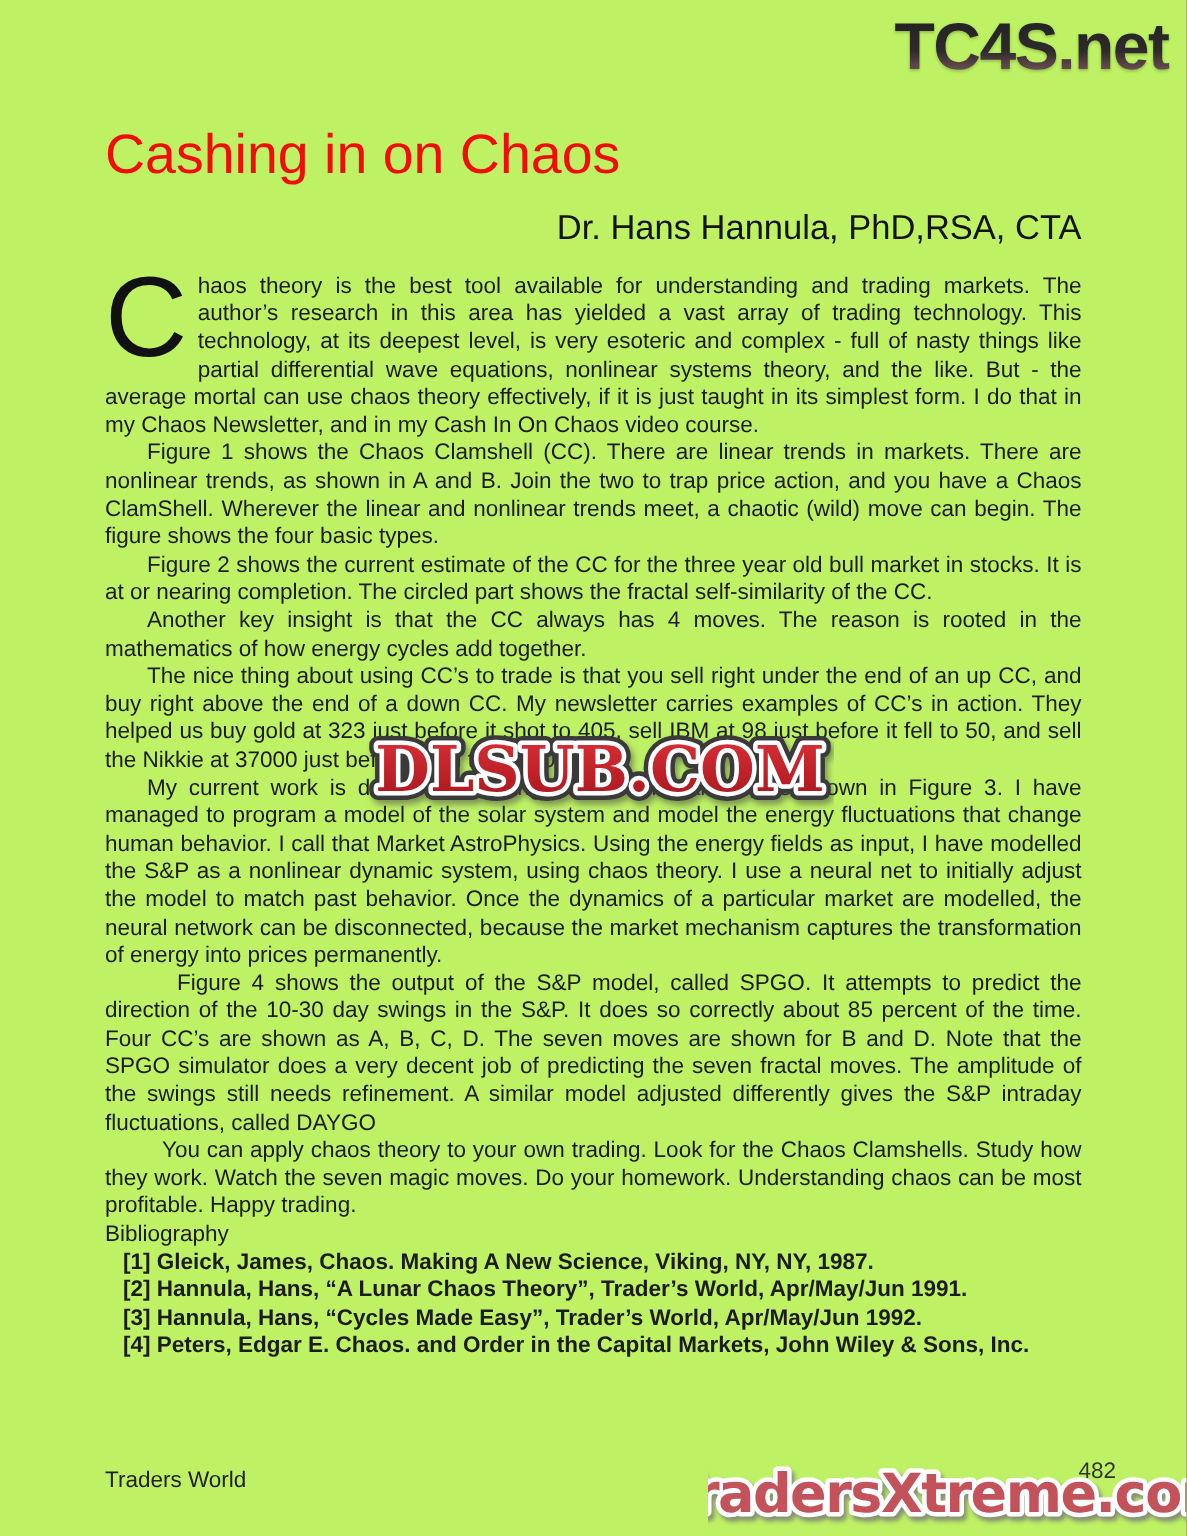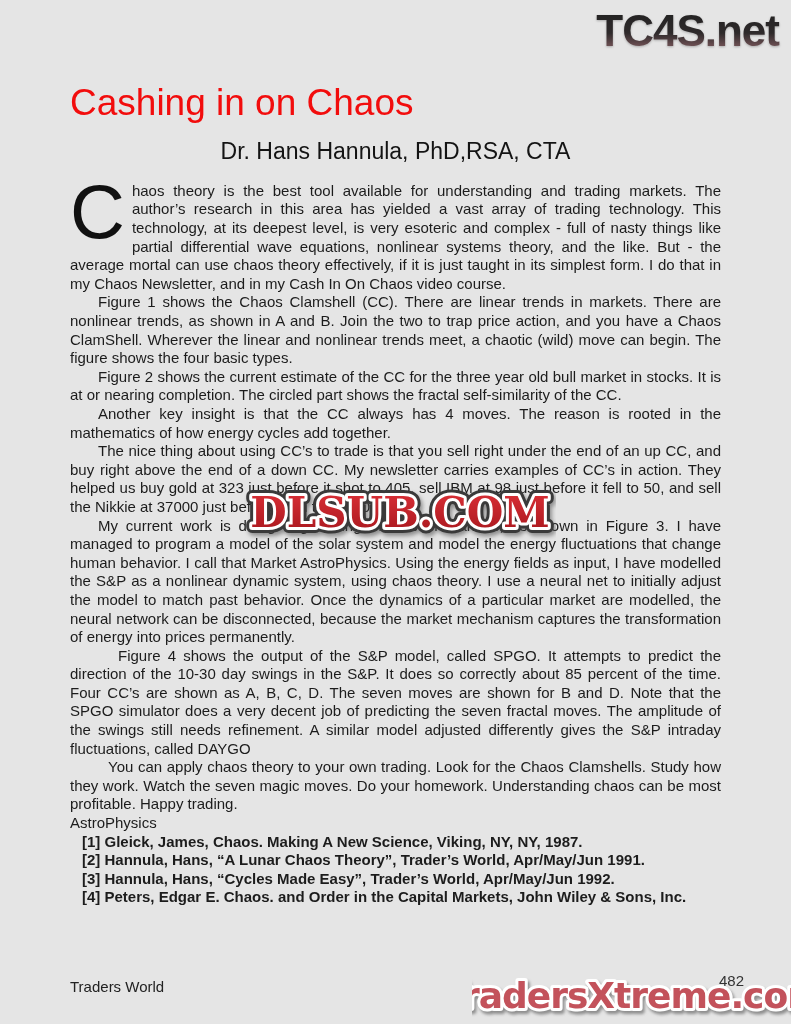--- a/index.html
+++ b/index.html
@@ -1,39 +1,39 @@
 <!DOCTYPE html>
 <html><head>
 <meta charset="utf-8">
 <style>
   html,body{margin:0;padding:0;background:#888;}
   .page{
     position:relative;
     width:791px;height:1024px;
     margin:0 auto;
-    background:#e5e5e5;
+    background:#bef264;
     font-family:"Liberation Sans",sans-serif;
     color:#1c1c1c;
     overflow:hidden;
   }
   
   .top-logo{position:absolute;top:4px;right:8px;width:232px;height:52px;}
   
   .title{
     margin:84px 70px 0 70px;
     text-align:left;
     font-size:37px;
     font-weight:400;
     letter-spacing:0px;
     color:#f20d0d;
     line-height:1.05;
   }
   .byline{
     margin:15px 70px 0 70px;
-    text-align:center;
+    text-align:right;
     font-size:23px;
     font-weight:400;
     color:#141414;
   }
   
   .article{
     margin:17px 70px 0 70px;
     font-size:15px;
     line-height:18.6px;
     text-align:justify;
@@ -83,21 +83,21 @@
 
   <div class="article">
     <p class="first"><span class="dropcap">C</span><span>haos theory is the best tool available for understanding and trading markets. The author’s research in this area has yielded a vast array of trading technology. This technology, at its deepest level, is very esoteric and complex - full of nasty things like partial differential wave equations, nonlinear systems theory, and the like. But - the average mortal can use chaos theory effectively, if it is just taught in its simplest form. I do that in my Chaos Newsletter, and in my Cash In On Chaos video course.</span></p>
     <p>Figure 1 shows the Chaos Clamshell (CC). There are linear trends in markets. There are nonlinear trends, as shown in A and B. Join the two to trap price action, and you have a Chaos ClamShell. Wherever the linear and nonlinear trends meet, a chaotic (wild) move can begin. The figure shows the four basic types.</p>
     <p>Figure 2 shows the current estimate of the CC for the three year old bull market in stocks. It is at or nearing completion. The circled part shows the fractal self-similarity of the CC.</p>
     <p>Another key insight is that the CC always has 4 moves. The reason is rooted in the mathematics of how energy cycles add together.</p>
     <p>The nice thing about using CC’s to trade is that you sell right under the end of an up CC, and buy right above the end of a down CC. My newsletter carries examples of CC’s in action. They helped us buy gold at 323 just before it shot to 405, sell IBM at 98 just before it fell to 50, and sell the Nikkie at 37000 just before it fell to 21000.</p>
     <p>My current work is doing engineering models of markets, as shown in Figure 3. I have managed to program a model of the solar system and model the energy fluctuations that change human behavior. I call that Market AstroPhysics. Using the energy fields as input, I have modelled the S&amp;P as a nonlinear dynamic system, using chaos theory. I use a neural net to initially adjust the model to match past behavior. Once the dynamics of a particular market are modelled, the neural network can be disconnected, because the market mechanism captures the transformation of energy into prices permanently.</p>
     <p class="indent-lg">Figure 4 shows the output of the S&amp;P model, called SPGO. It attempts to predict the direction of the 10-30 day swings in the S&amp;P. It does so correctly about 85 percent of the time. Four CC’s are shown as A, B, C, D. The seven moves are shown for B and D. Note that the SPGO simulator does a very decent job of predicting the seven fractal moves. The amplitude of the swings still needs refinement. A similar model adjusted differently gives the S&amp;P intraday fluctuations, called DAYGO</p>
     <p class="indent-md">You can apply chaos theory to your own trading. Look for the Chaos Clamshells. Study how they work. Watch the seven magic moves. Do your homework. Understanding chaos can be most profitable. Happy trading.</p>
-    <p class="flush">AstroPhysics</p>
+    <p class="flush">Bibliography</p>
     <ul class="bib-list">
       <li>[1] Gleick, James, Chaos. Making A New Science, Viking, NY, NY, 1987.</li>
       <li>[2] Hannula, Hans, “A Lunar Chaos Theory”, Trader’s World, Apr/May/Jun 1991.</li>
       <li>[3] Hannula, Hans, “Cycles Made Easy”, Trader’s World, Apr/May/Jun 1992.</li>
       <li>[4] Peters, Edgar E. Chaos. and Order in the Capital Markets, John Wiley &amp; Sons, Inc.</li>
     </ul>
   </div>
 
   <div class="footer-journal">Traders World</div>
   <div class="footer-page">482</div>

